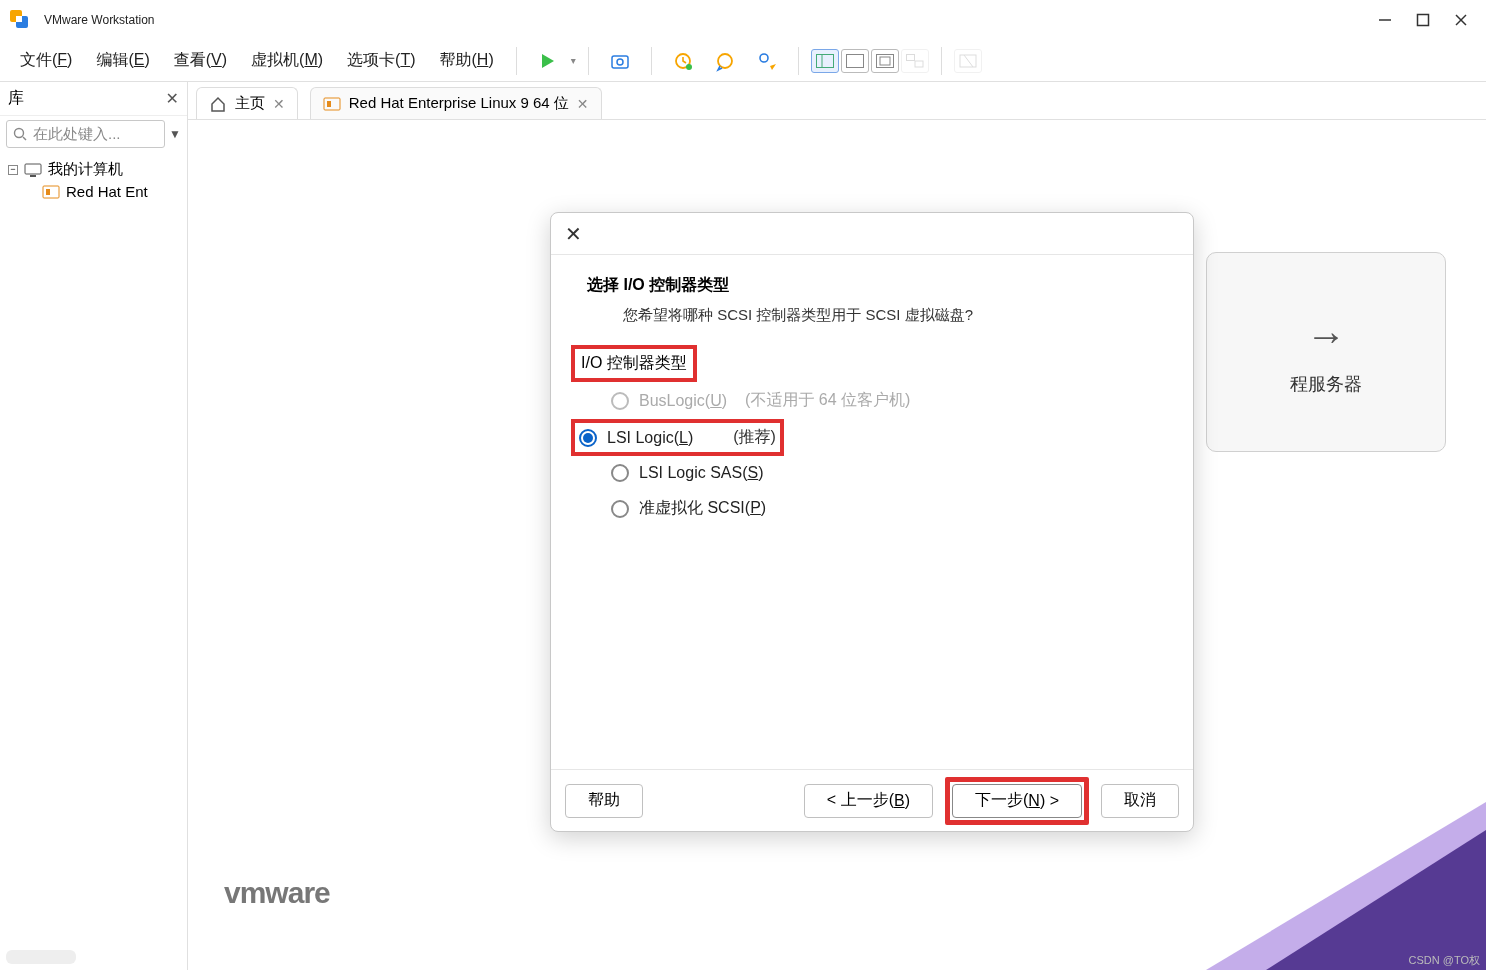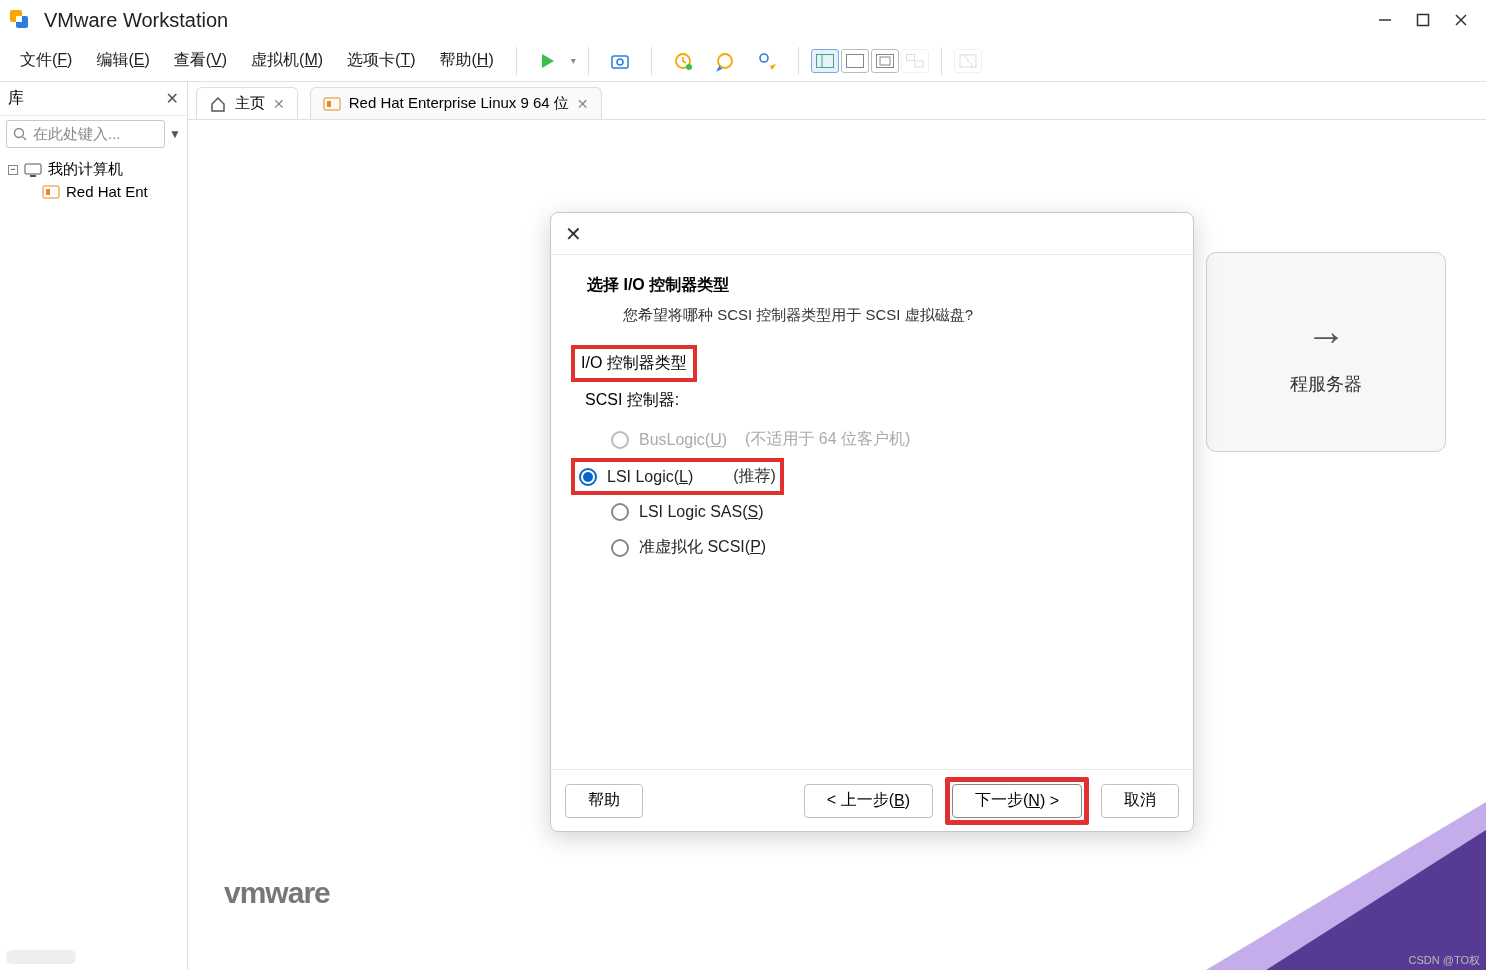--- a/index.html
+++ b/index.html
@@ -1,21 +1,21 @@
 <!DOCTYPE html>
 <html><head>
 <meta charset="utf-8">
 <style>
 * { box-sizing: border-box; margin: 0; padding: 0; font-family: "Microsoft YaHei", "Segoe UI", sans-serif; }
 body { background: #fff; width: 1486px; height: 970px; overflow: hidden; position: relative; }
 
 
 .titlebar { height: 40px; display: flex; align-items: center; padding: 0 8px; background: #fff; }
 .titlebar .logo { width: 24px; height: 24px; margin-right: 12px; }
-.titlebar .title { font-size: 20px; color: #222; flex: 1; }
+.titlebar .title { font-size: 12px; color: #222; flex: 1; }
 .win-controls { display: flex; gap: 20px; padding-right: 8px; }
 .win-btn { width: 18px; height: 18px; display: flex; align-items: center; justify-content: center; }
 
 
 .menubar { height: 42px; display: flex; align-items: center; border-bottom: 1px solid #e0e0e0; padding-left: 10px; gap: 4px; }
 .menu-item { font-size: 16px; color: #222; padding: 6px 10px; cursor: default; }
 .menu-item .ul { text-decoration: underline; }
 .toolbar-sep { width: 1px; height: 28px; background: #ddd; margin: 0 8px; }
 .tool-icon { width: 26px; height: 26px; display: flex; align-items: center; justify-content: center; margin: 0 6px; }
 .tool-group { display: flex; gap: 2px; }
@@ -274,21 +274,20 @@
 
     <div class="dialog">
       <div class="dlg-title">
         <span class="dlg-close">✕</span>
       </div>
       <div class="dlg-body">
         <div class="dlg-heading">选择 I/O 控制器类型</div>
         <div class="dlg-sub">您希望将哪种 SCSI 控制器类型用于 SCSI 虚拟磁盘?</div>
 
         <span class="section-label hl-red">I/O 控制器类型</span>
-        <div class="scsi-label">SCSI 控制器:</div>
 
         <div class="radio-row">
           <span class="radio disabled"></span>
           <span class="opt-label disabled"><span>BusLogic</span>(<span class="ul">U</span>)</span>
           <span class="opt-hint disabled">(不适用于 64 位客户机)</span>
         </div>
 
         <div class="radio-row hl">
           <span class="radio checked"></span>
           <span class="opt-label"><span>LSI Logic</span>(<span class="ul">L</span>)</span>

